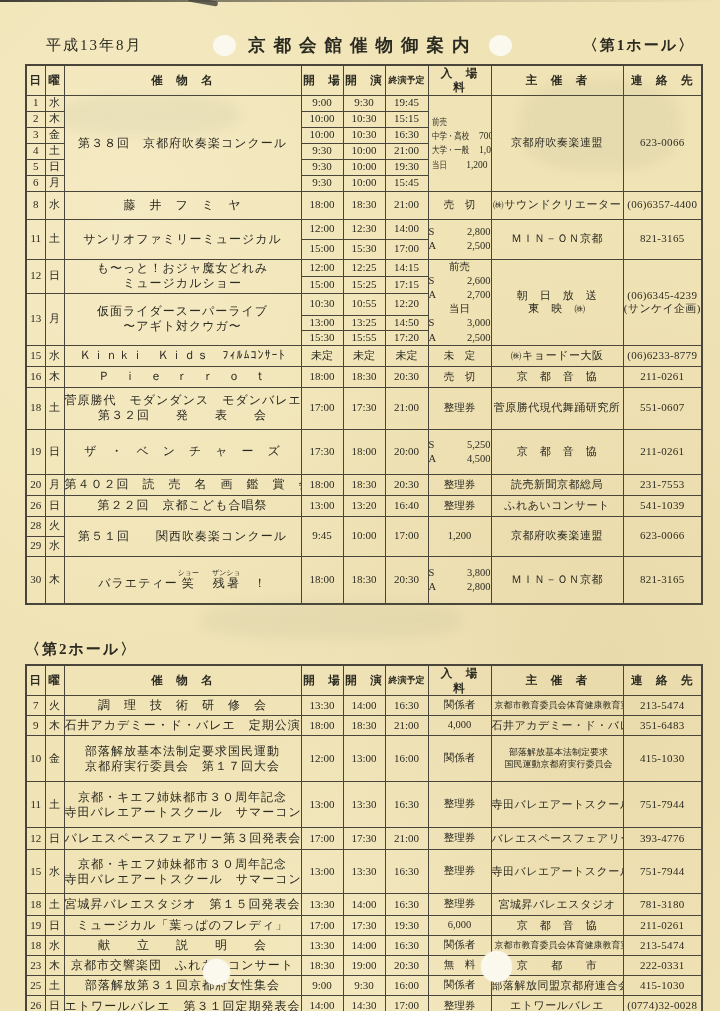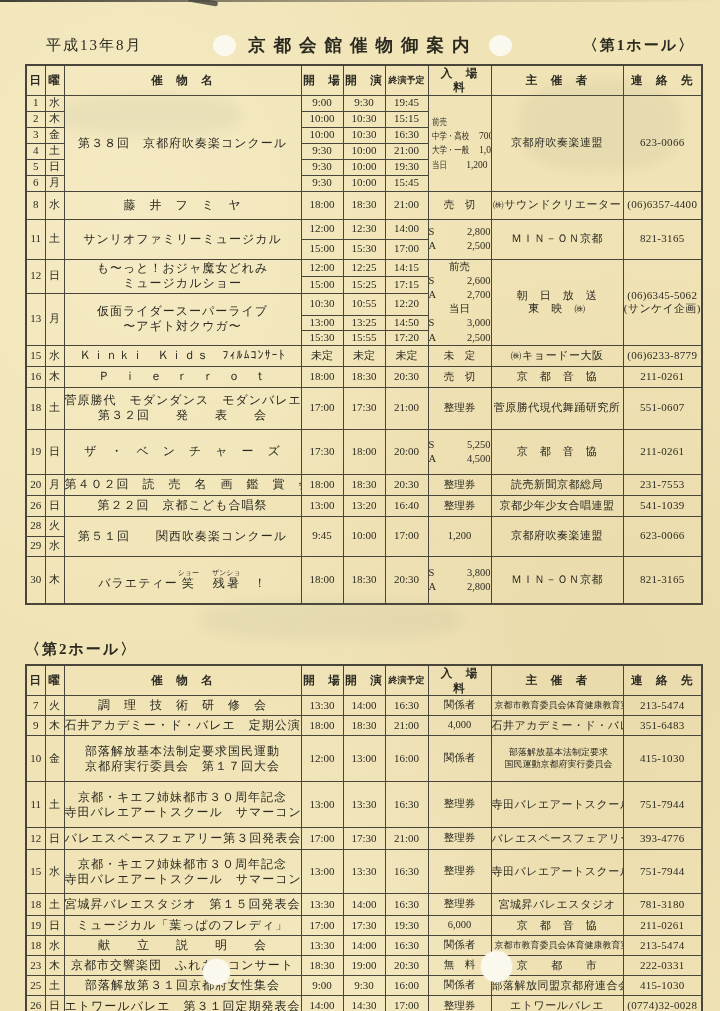--- a/index.html
+++ b/index.html
@@ -343,21 +343,21 @@
             <div class="ln jst">
               <span>A</span>
               <span>2,500</span>
             </div>
           </td>
           <td rowspan="5" class="org">
             <div class="ln">朝　日　放　送</div>
             <div class="ln">東　映　㈱</div>
           </td>
           <td rowspan="5" class="tel">
-            <div class="ln">(06)6345-5062</div>
+            <div class="ln">(06)6345-4239</div>
             <div class="ln">(サンケイ企画)</div>
           </td>
         </tr>
         <tr style="height: 17px;">
           <td class="time">
             <div class="ln">15:00</div>
           </td>
           <td class="time">
             <div class="ln">15:25</div>
           </td>
@@ -577,21 +577,21 @@
           <td class="time">
             <div class="ln">13:20</div>
           </td>
           <td class="time">
             <div class="ln">16:40</div>
           </td>
           <td class="fee">
             <div class="ln">整理券</div>
           </td>
           <td class="org">
-            <div class="ln">京都少年少女合唱連盟</div>
+            <div class="ln">ふれあいコンサート</div>
           </td>
           <td class="tel">
             <div class="ln">541-1039</div>
           </td>
         </tr>
         <tr style="height: 20px;">
           <td class="day">
             <div class="ln">28</div>
           </td>
           <td class="dow">

